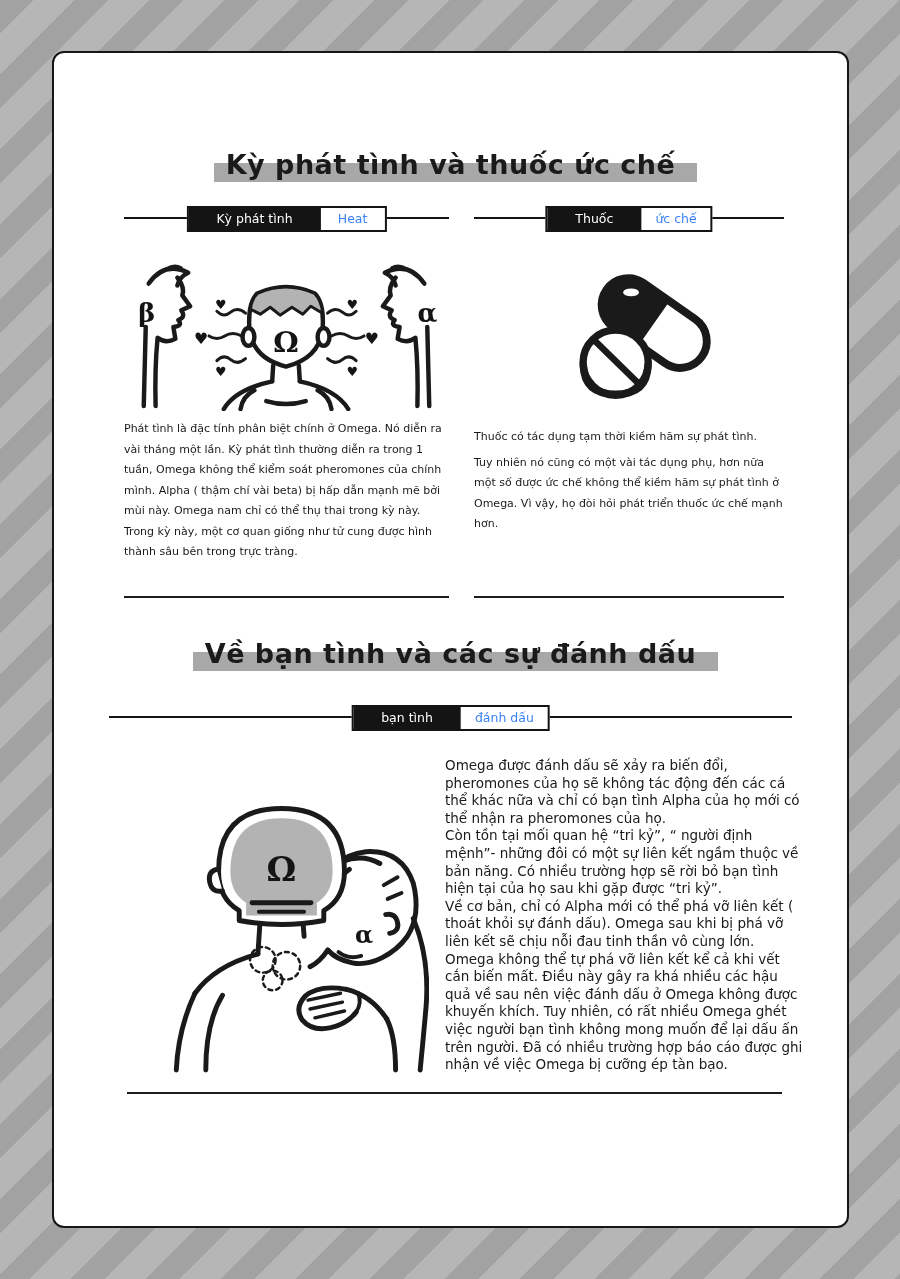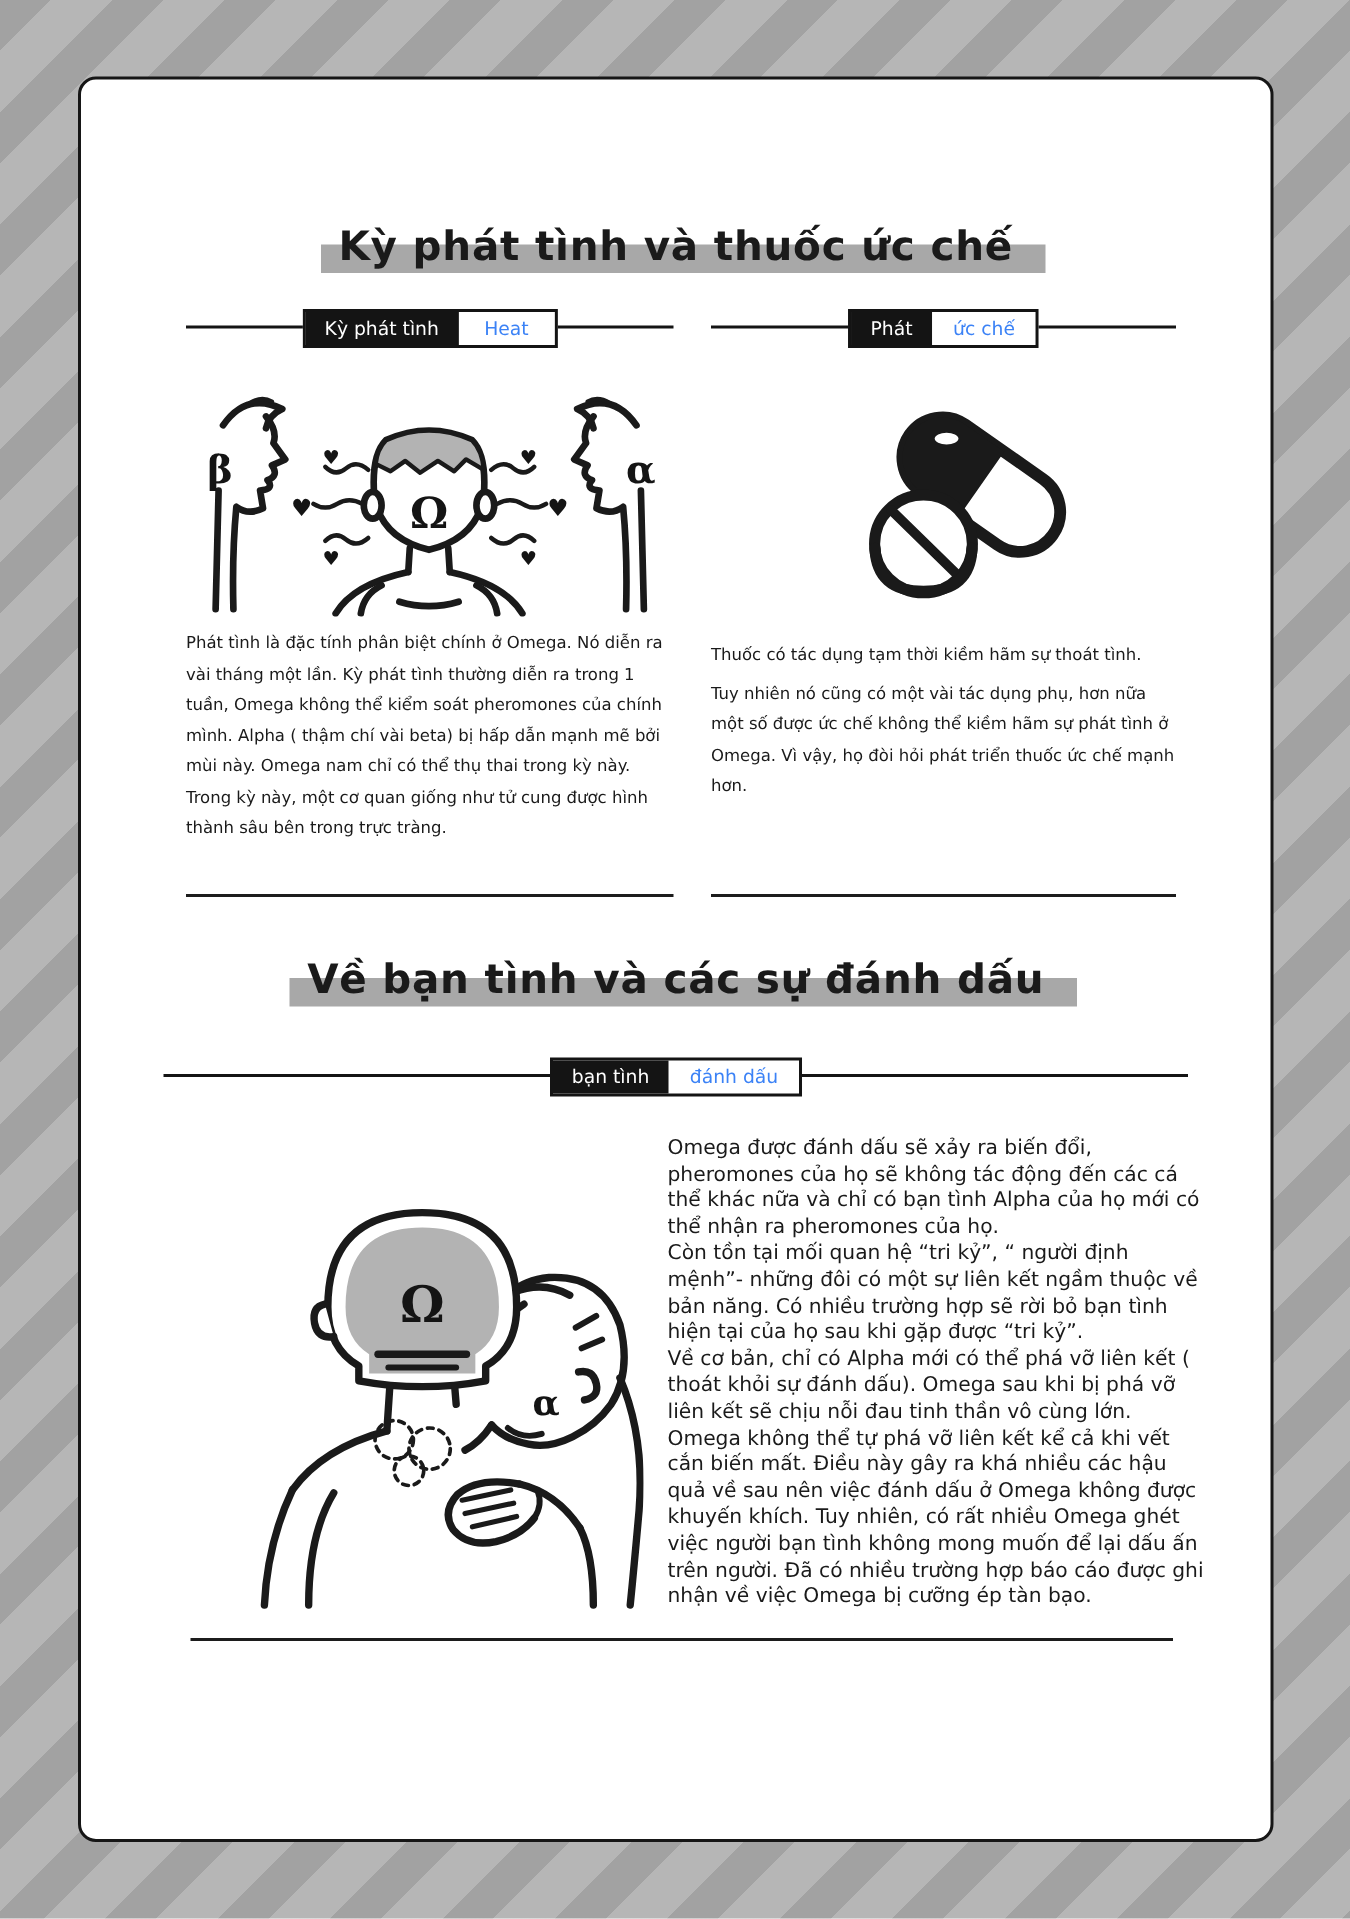--- a/index.html
+++ b/index.html
@@ -26,21 +26,21 @@
   }
   
   .tag-row{position:relative;height:26px;}
   .tag-row::before{
     content:"";position:absolute;left:0;right:0;top:11px;border-top:2px solid #141414;
   }
   .tag-pair{
     position:absolute;left:50%;top:0;transform:translateX(-50%);
     display:flex;border:2px solid #141414;background:#fff;white-space:nowrap;
   }
-  .tag-dark{background:#141414;color:#fff;font-size:12.5px;padding:4px 13px;line-height:1.1;}
+  .tag-dark{background:#141414;color:#fff;font-size:12.5px;padding:4px 28px;line-height:1.1;}
   .tag-light{color:#3b82f6;font-size:12.5px;padding:4px 14px;line-height:1.1;min-width:36px;text-align:center;}
   
   .cols{display:flex;justify-content:space-between;margin:26px 63px 0 70px;}
   .col{display:flex;flex-direction:column;height:392px;}
   .col-left{width:325px;}
   .col-right{width:310px;}
   .illus{margin-top:16px;flex:none;}
   .para{font-size:11px;line-height:20.5px;margin:8px 0 0 0;}
   .para + .para{margin-top:5px;}
   .col-right .para:first-of-type{margin-top:16px;}
@@ -127,41 +127,41 @@
         </g>
       </svg>
 
       <p class="para">Phát tình là đặc tính phân biệt chính ở Omega. Nó diễn ra vài tháng một lần. Kỳ phát tình thường diễn ra trong 1 tuần, Omega không thể kiểm soát pheromones của chính mình. Alpha ( thậm chí vài beta) bị hấp dẫn mạnh mẽ bởi mùi này. Omega nam chỉ có thể thụ thai trong kỳ này. Trong kỳ này, một cơ quan giống như tử cung được hình thành sâu bên trong trực tràng.</p>
       <div class="endline"></div>
     </div>
 
     <div class="col col-right">
       <div class="tag-row">
         <div class="tag-pair">
-          <span class="tag-dark">Phát</span>
+          <span class="tag-dark">Thuốc</span>
           <span class="tag-light">ức chế</span>
         </div>
       </div>
 
       <svg class="illus" width="310" height="163" viewBox="0 0 307 165">
         <g transform="translate(62,6)">
           <g transform="rotate(35 117 70)">
             <rect x="58" y="43" width="118" height="54" rx="27" fill="#fff" stroke="#1a1a1a" stroke-width="8"></rect>
             <path d="M85 43 A27 27 0 0 0 85 97 L117 97 L117 43 Z" fill="#1a1a1a"></path>
             <ellipse cx="80" cy="58" rx="8" ry="4" fill="#fff" transform="rotate(-35 80 58)"></ellipse>
           </g>
           <g>
             <circle cx="78" cy="110" r="33" fill="#fff" stroke="#1a1a1a" stroke-width="7.5"></circle>
             <path d="M56 87 L101 131" stroke="#1a1a1a" stroke-width="6.5" stroke-linecap="round" fill="none"></path>
             <path d="M45.3 113 q1 29 32.7 29 q31.7 0 32.7 -29" fill="none" stroke="#1a1a1a" stroke-width="7.5" stroke-linecap="round"></path>
           </g>
         </g>
       </svg>
 
-      <p class="para">Thuốc có tác dụng tạm thời kiềm hãm sự thoát tình.</p>
+      <p class="para">Thuốc có tác dụng tạm thời kiềm hãm sự phát tình.</p>
       <p class="para">Tuy nhiên nó cũng có một vài tác dụng phụ, hơn nữa một số được ức chế không thể kiềm hãm sự phát tình ở Omega. Vì vậy, họ đòi hỏi phát triển thuốc ức chế mạnh hơn.</p>
       <div class="endline"></div>
     </div>
   </div>
 
   <div class="title-wrap s2-title-wrap">
     <span class="sec-title">Về bạn tình và các sự đánh dấu</span>
   </div>
 
   <div class="tag-row tag-row2">

